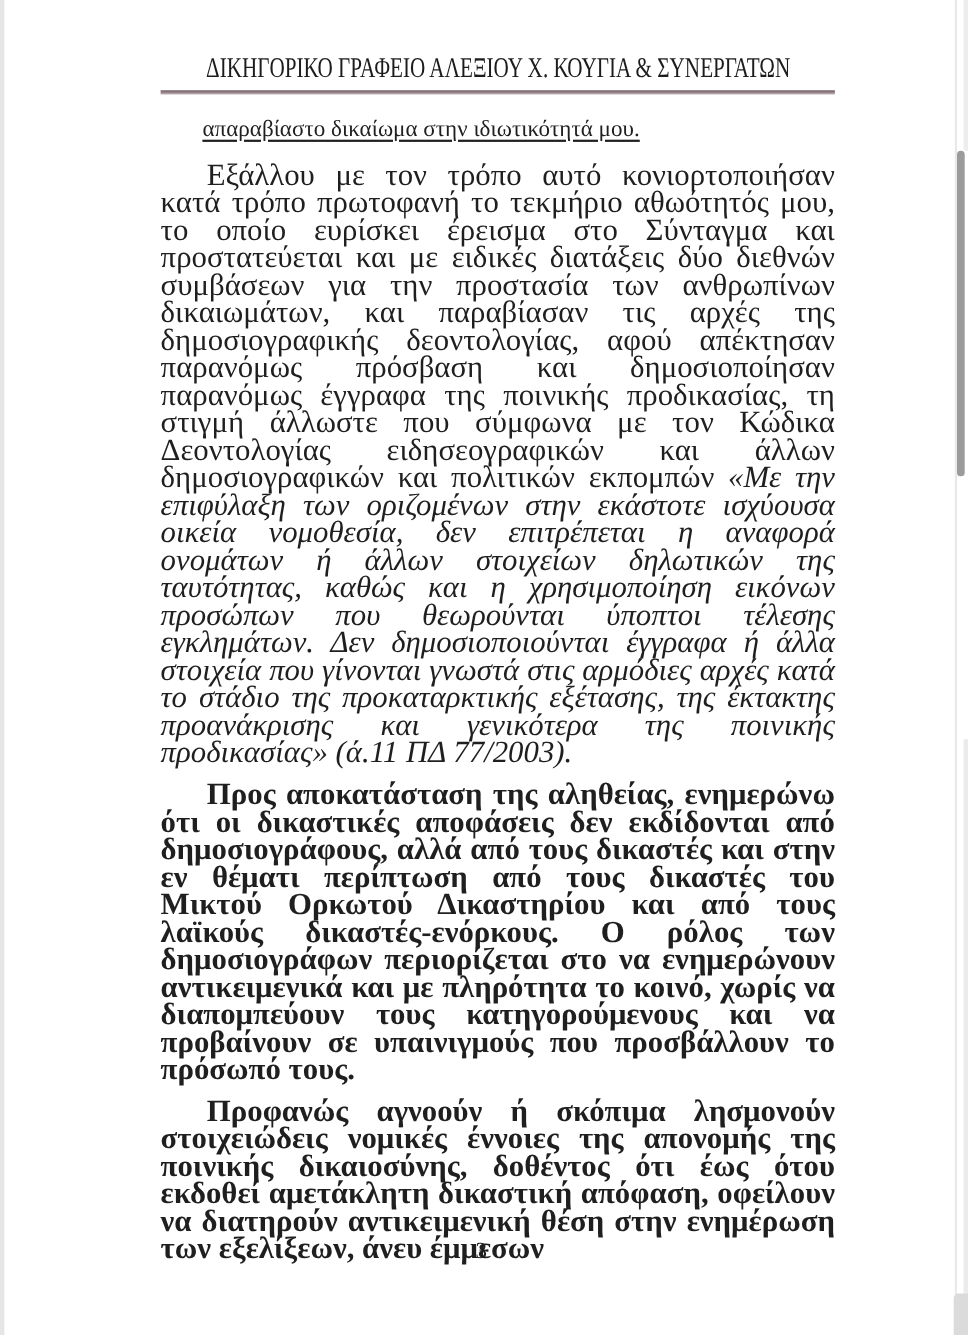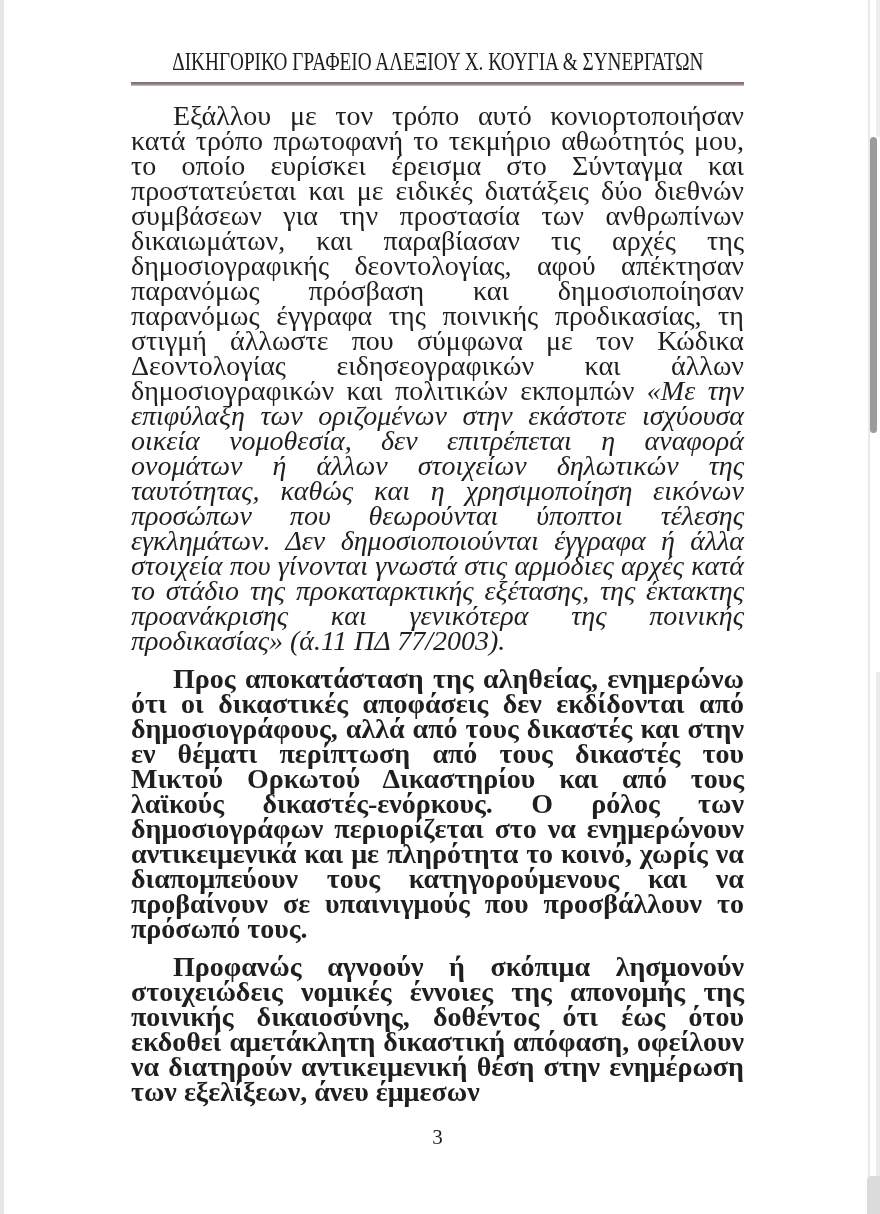--- a/index.html
+++ b/index.html
@@ -40,21 +40,21 @@
   .scroll-thumb {
     position: absolute; right: 3px; top: 137px;
     width: 7px; height: 296px;
     background: #9b9b9b;
     border-radius: 4px;
   }
 
   
   .content {
     position: absolute;
-    left: 131px; top: 44px;
+    left: 146px; top: 44px;
     width: 613px;
   }
 
   .letterhead-wrap {
     display: flex;
     justify-content: center;
     height: 33px;
     align-items: flex-end;
   }
   .letterhead-text {
@@ -105,20 +105,23 @@
 </head>
 <body>
 
 <div class="content">
 
   <div class="letterhead-wrap">
     <span class="letterhead-text">ΔΙΚΗΓΟΡΙΚΟ ΓΡΑΦΕΙΟ ΑΛΕΞΙΟΥ Χ. ΚΟΥΓΙΑ &amp; ΣΥΝΕΡΓΑΤΩΝ</span>
   </div>
   <div class="letterhead-rule"></div>
 
+  <p class="continuation">
+    <span class="u">απαραβίαστο δικαίωμα στην ιδιωτικότητά μου.</span>
+  </p>
 
   <p class="para">
     <span>Εξάλλου με τον τρόπο αυτό κονιορτοποιήσαν κατά τρόπο πρωτοφανή το τεκμήριο αθωότητός μου, το οποίο ευρίσκει έρεισμα στο Σύνταγμα και προστατεύεται και με ειδικές διατάξεις δύο διεθνών συμβάσεων για την προστασία των ανθρωπίνων δικαιωμάτων, και παραβίασαν τις αρχές της δημοσιογραφικής δεοντολογίας, αφού απέκτησαν παρανόμως πρόσβαση και δημοσιοποίησαν παρανόμως έγγραφα της ποινικής προδικασίας, τη στιγμή άλλωστε που σύμφωνα με τον Κώδικα Δεοντολογίας ειδησεογραφικών και άλλων δημοσιογραφικών και πολιτικών εκπομπών </span><span class="it">«Με την επιφύλαξη των οριζομένων στην εκάστοτε ισχύουσα οικεία νομοθεσία, δεν επιτρέπεται η αναφορά ονομάτων ή άλλων στοιχείων δηλωτικών της ταυτότητας, καθώς και η χρησιμοποίηση εικόνων προσώπων που θεωρούνται ύποπτοι τέλεσης εγκλημάτων. Δεν δημοσιοποιούνται έγγραφα ή άλλα στοιχεία που γίνονται γνωστά στις αρμόδιες αρχές κατά το στάδιο της προκαταρκτικής εξέτασης, της έκτακτης προανάκρισης και γενικότερα της ποινικής προδικασίας» (ά.11 ΠΔ 77/2003).</span>
   </p>
 
   <p class="para">
     <span>Προς αποκατάσταση της αληθείας, ενημερώνω ότι οι δικαστικές αποφάσεις δεν εκδίδονται από δημοσιογράφους, αλλά από τους δικαστές και στην εν θέματι περίπτωση από τους δικαστές του Μικτού Ορκωτού Δικαστηρίου και από τους λαϊκούς δικαστές-ενόρκους. Ο ρόλος των δημοσιογράφων περιορίζεται στο να ενημερώνουν αντικειμενικά και με πληρότητα το κοινό, χωρίς να διαπομπεύουν τους κατηγορούμενους και να προβαίνουν σε υπαινιγμούς που προσβάλλουν το πρόσωπό τους.</span>
   </p>
 
   <p class="para">

